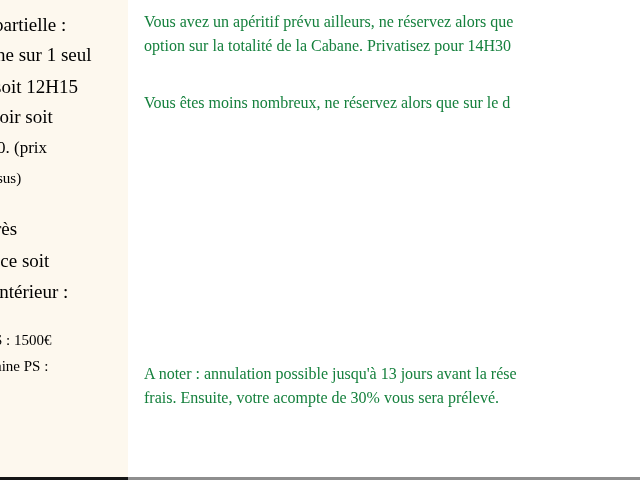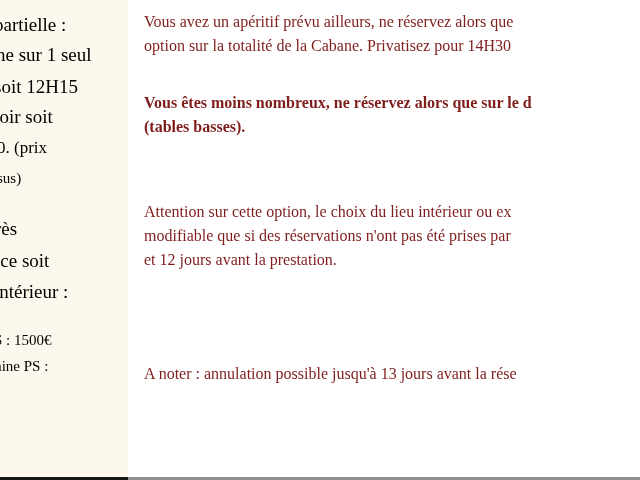--- a/index.html
+++ b/index.html
@@ -41,21 +41,21 @@
       width: 512px;
       height: 477px;
       background: #ffffff;
       overflow: hidden;
     }
     .para {
       position: absolute;
       left: 16px;
       font-family: "Liberation Serif", "DejaVu Serif", serif;
       font-size: 16px;
-      color: #7f1d1d;
+      color: #15803d;
       white-space: nowrap;
     }
     .line {
       display: block;
       height: 24px;
       line-height: 24px;
     }
     .bottom-bar {
       position: absolute;
       left: 0;
@@ -93,31 +93,26 @@
     <div class="left-line sm" style="left:-6px; top:332px;">S : 1500€</div>
     <div class="left-line sm" style="left:-5px; top:358px;">aine PS :</div>
   </div>
 
   <div class="right-panel">
     <div class="para" style="top:10px;">
       <span class="line">Vous avez un apéritif prévu ailleurs, ne réservez alors que</span>
       <span class="line">option sur la totalité de la Cabane. Privatisez pour 14H30</span>
     </div>
 
-    <div class="para" style="top:91px;font-weight:bold;">
+    <div class="para" style="top:91px;">
       <span class="line">Vous êtes moins nombreux, ne réservez alors que sur le d</span>
-      <span class="line">(tables basses).</span>
     </div>
 
-    <div class="para" style="top:200px;">
-      <span class="line">Attention sur cette option, le choix du lieu intérieur ou ex</span>
-      <span class="line">modifiable que si des réservations n'ont pas été prises par</span>
-      <span class="line">et 12 jours avant la prestation.</span>
-    </div>
 
     <div class="para" style="top:362px;">
       <span class="line">A noter : annulation possible jusqu'à 13 jours avant la rése</span>
+      <span class="line">frais. Ensuite, votre acompte de 30% vous sera prélevé.</span>
     </div>
   </div>
 
   <div class="bottom-bar"></div>
   <div class="bottom-bar-left"></div>
 </div>
 
 </body></html>

